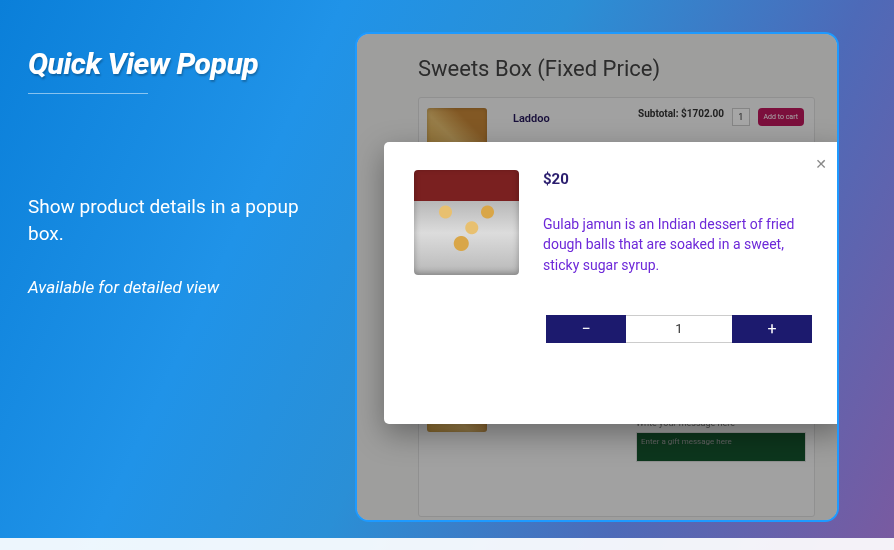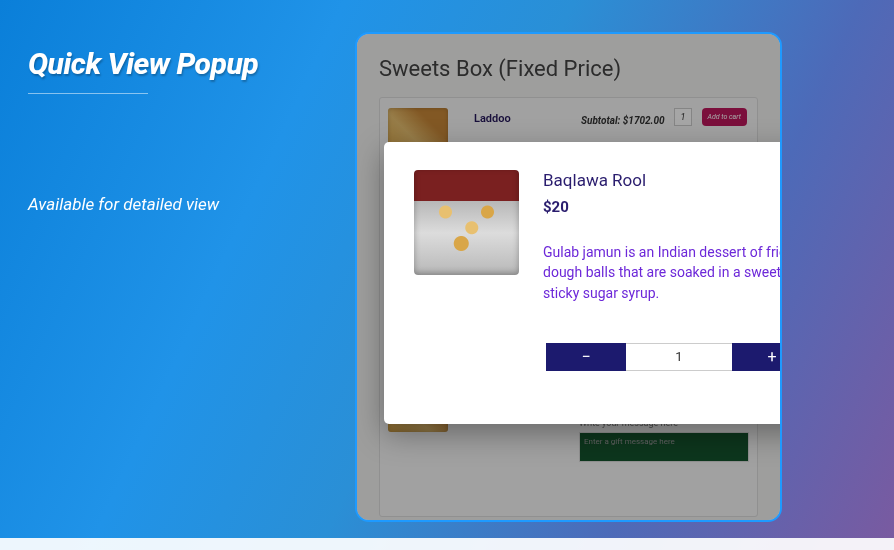--- a/index.html
+++ b/index.html
@@ -43,26 +43,27 @@
     padding-left: 38px;
     font-size: 17px;
     line-height: 1.5;
   }
   .bullets b { font-weight: 700; }
 
   .screenshot {
     position: absolute;
     top: 32px;
     left: 355px;
-    width: 427px;
+    width: 484px;
     height: 490px;
     border: 2px solid #1e9aff;
     border-radius: 14px;
     background: #f3f3f2;
     overflow: hidden;
+    padding-left: 39px;
   }
   .dim-overlay {
     position: absolute; inset:0;
     background: rgba(0,0,0,0.35);
     z-index: 2;
   }
   .shot-inner {
     padding: 22px 22px 0 22px;
     color: #333;
   }
@@ -105,21 +106,21 @@
     font-size: 11px; font-weight: 600; color: #26185b;
     padding-top: 4px;
     margin-left: 16px;
   }
   .qty-mini {
     display:flex; margin-top:18px;
   }
   .qty-mini .b { width:18px; height:16px; background:#1c1a6e; color:#fff; font-size:10px; display:flex; align-items:center; justify-content:center;}
   .qty-mini .v { width:26px; height:16px; background:#fff; border:1px solid #ccc; font-size:9px; display:flex; align-items:center; justify-content:center;}
 
-  .subtotal-row { display:flex; align-items:flex-end; justify-content:space-between; padding:4px 2px;font-style:italic;}
+  .subtotal-row { display:flex; align-items:flex-start; justify-content:space-between; padding:4px 2px;}
   .subtotal-row .sub { font-weight:700; font-size:10px; color:#333;}
   .subtotal-row .mini-q { width:18px; height:18px; background:#fff; border:1px solid #ccc; font-size:9px; display:flex; align-items:center; justify-content:center;}
   .addcart { background:#be185d; color:#fff; font-size:7px; padding:5px 6px; border-radius:4px;}
   .side-list { margin-top: 260px; }
   .side-item { border:1px solid #ddd; border-radius:4px; padding:4px 6px; font-size:9px; color:#555; margin-bottom:6px; display:flex; align-items:center; gap:4px; background:#fff;}
   .msg-label { font-size:9px; color:#777; margin:8px 0 4px;}
   .msg-box { border:1px solid #ddd; background:#14532d; height:30px; padding:4px; font-size:8px; color:#999;}
 
   
   .popup {
@@ -183,20 +184,21 @@
     height: 12px;
     background: rgba(255,255,255,0.92);
   }
 </style>
 </head>
 <body>
 
 <div class="left-col">
   <div class="title">Quick View Popup</div>
   <div class="rule"></div>
+  <div class="desc">Show product details in a popup box.</div>
   <div class="avail">Available for detailed view</div>
 </div>
 
 <div class="screenshot">
   <div class="shot-inner">
     <div class="page-title">Sweets Box (Fixed Price)</div>
     <div class="main-card">
       <div class="prod-col">
         <div class="prod-row">
           <div class="thumb"></div>
@@ -247,21 +249,20 @@
   </div>
 
   <div class="dim-overlay"></div>
 
   <div class="popup">
     <div class="popup-close">
       <span>✕</span>
     </div>
     <div class="pop-img"></div>
     <div class="pop-body">
-      <div class="pop-title">Baqlawa Rool</div>
       <div class="pop-price">$20</div>
       <div class="pop-desc">Gulab jamun is an Indian dessert of fried dough balls that are soaked in a sweet, sticky sugar syrup.</div>
       <div class="pop-qty">
         <div class="btn">−</div>
         <div class="val">1</div>
         <div class="btn">+</div>
       </div>
     </div>
   </div>
 </div>

